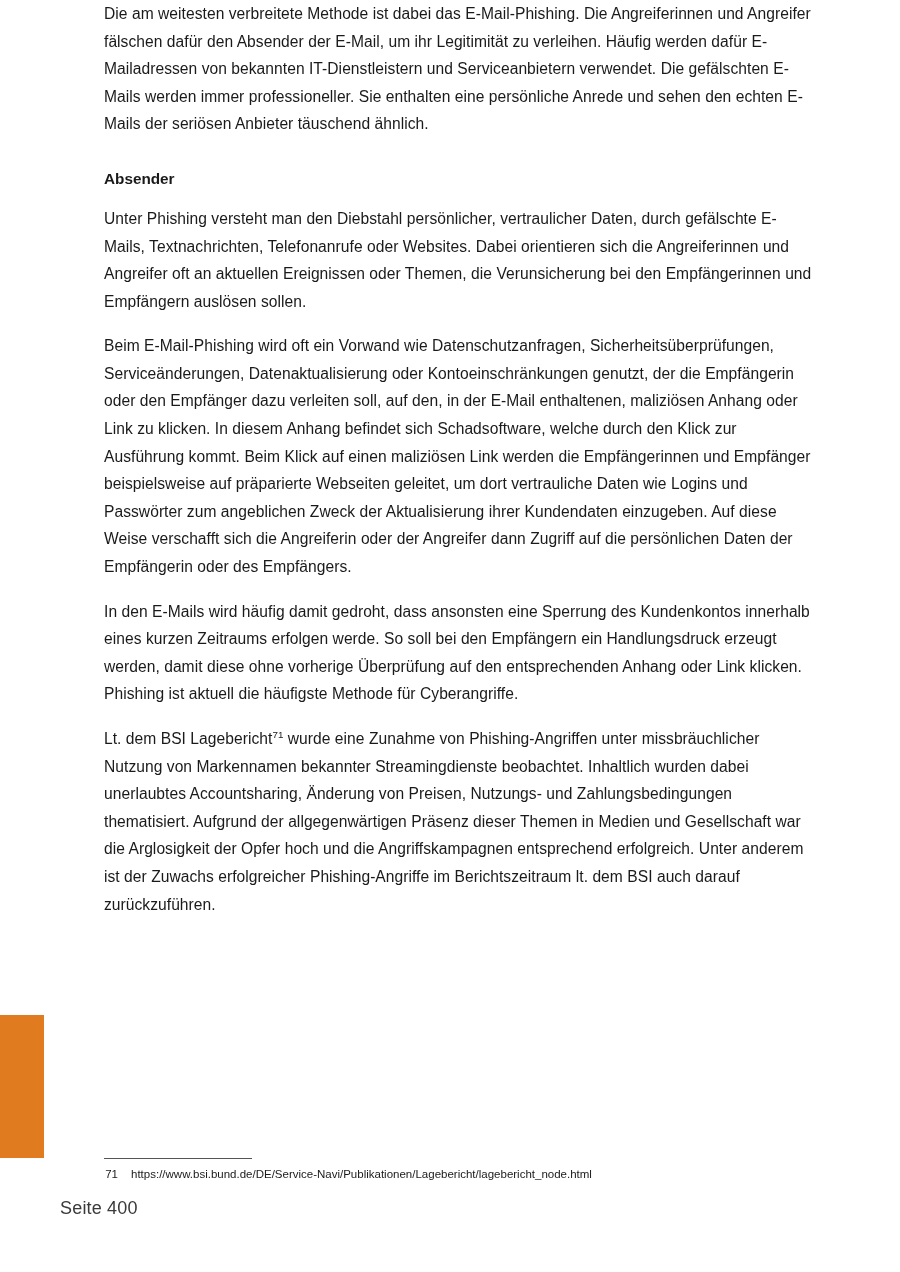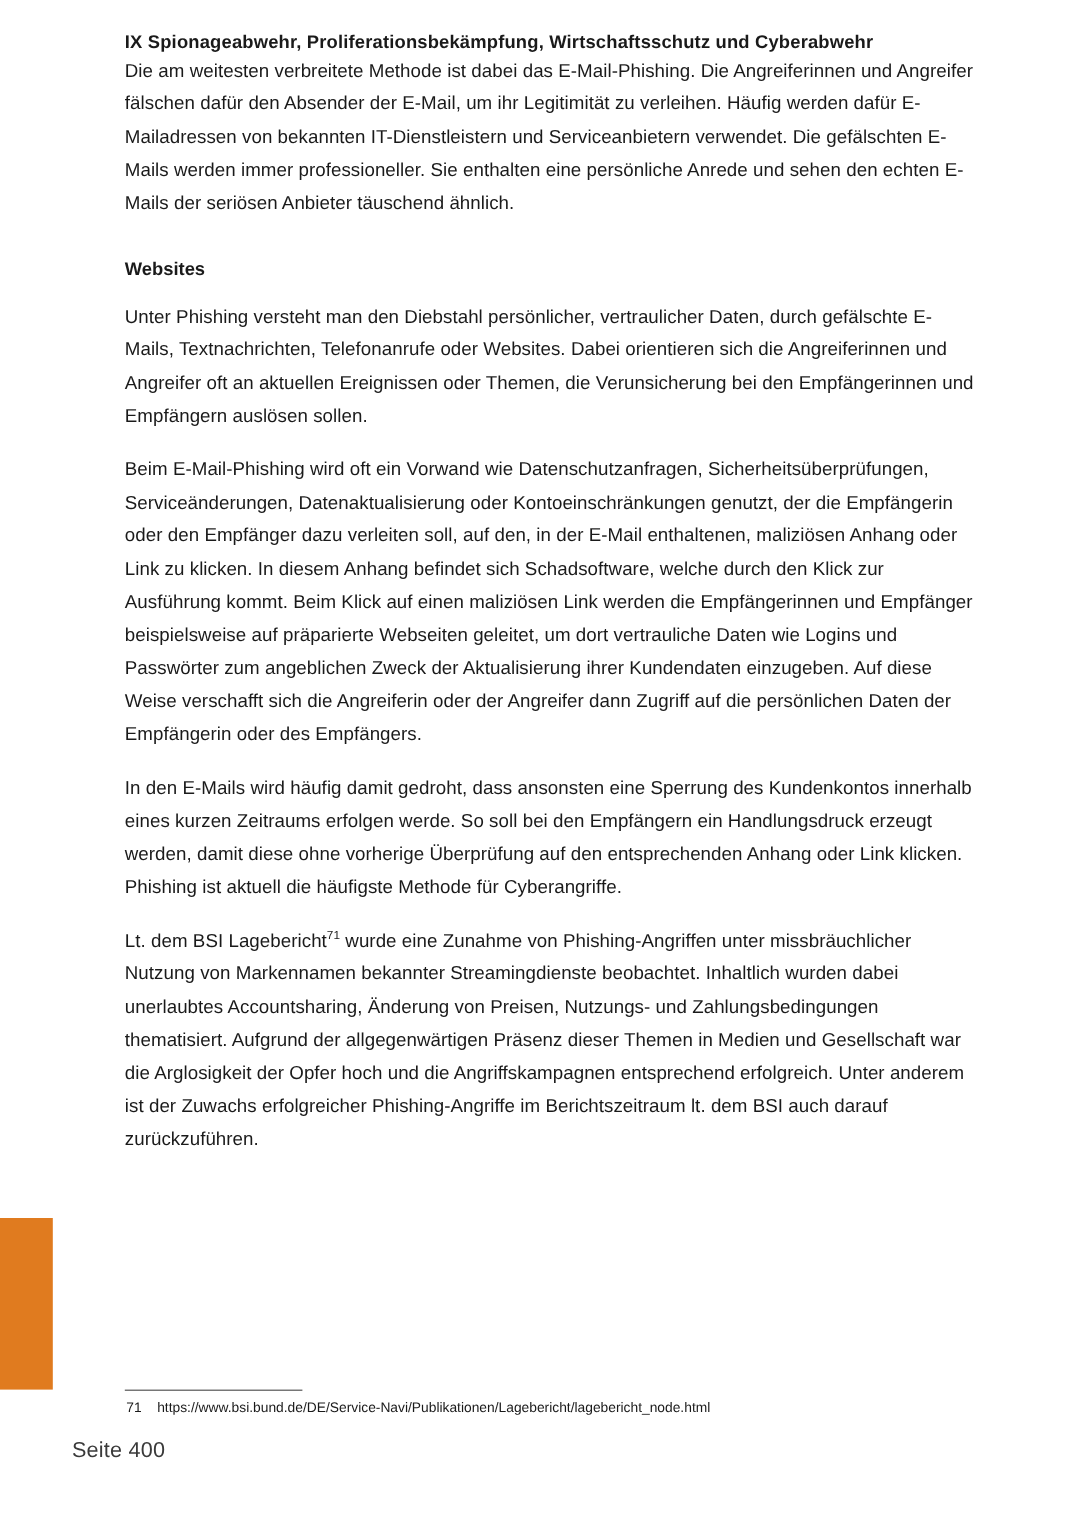--- a/index.html
+++ b/index.html
@@ -102,26 +102,25 @@
 </style>
 </head>
 <body>
 
 <div class="page">
 
   <div class="orange-tab"></div>
 
   <div class="content">
 
-    <div class="running-head">IX Spionageabwehr, Proliferationsbekämpfung, Wirtschaftsschutz und Cyberabwehr</div>
 
 
     <p class="body-text">Die am weitesten verbreitete Methode ist dabei das E-Mail-Phishing. Die Angreiferinnen und Angreifer fälschen dafür den Absender der E-Mail, um ihr Legitimität zu verleihen. Häufig werden dafür E-Mailadressen von bekannten IT-Dienstleistern und Serviceanbietern verwendet. Die gefälschten E-Mails werden immer professioneller. Sie enthalten eine persönliche Anrede und sehen den echten E-Mails der seriösen Anbieter täuschend ähnlich.</p>
 
-    <h2 class="subhead">Websites</h2>
+    <h2 class="subhead">Absender</h2>
 
     <p class="body-text">Unter Phishing versteht man den Diebstahl persönlicher, vertraulicher Daten, durch gefälschte E-Mails, Textnachrichten, Telefonanrufe oder Websites. Dabei orientieren sich die Angreiferinnen und Angreifer oft an aktuellen Ereignissen oder Themen, die Verunsicherung bei den Empfängerinnen und Empfängern auslösen sollen.</p>
 
     <p class="body-text">Beim E-Mail-Phishing wird oft ein Vorwand wie Datenschutzanfragen, Sicherheitsüberprüfungen, Serviceänderungen, Datenaktualisierung oder Kontoeinschränkungen genutzt, der die Empfängerin oder den Empfänger dazu verleiten soll, auf den, in der E-Mail enthaltenen, maliziösen Anhang oder Link zu klicken. In diesem Anhang befindet sich Schadsoftware, welche durch den Klick zur Ausführung kommt. Beim Klick auf einen maliziösen Link werden die Empfängerinnen und Empfänger beispielsweise auf präparierte Webseiten geleitet, um dort vertrauliche Daten wie Logins und Passwörter zum angeblichen Zweck der Aktualisierung ihrer Kundendaten einzugeben. Auf diese Weise verschafft sich die Angreiferin oder der Angreifer dann Zugriff auf die persönlichen Daten der Empfängerin oder des Empfängers.</p>
 
     <p class="body-text">In den E-Mails wird häufig damit gedroht, dass ansonsten eine Sperrung des Kundenkontos innerhalb eines kurzen Zeitraums erfolgen werde. So soll bei den Empfängern ein Handlungsdruck erzeugt werden, damit diese ohne vorherige Überprüfung auf den entsprechenden Anhang oder Link klicken. Phishing ist aktuell die häufigste Methode für Cyberangriffe.</p>
 
     <p class="body-text"><span>Lt. dem BSI Lagebericht</span><sup>71</sup><span> wurde eine Zunahme von Phishing-Angriffen unter missbräuchlicher Nutzung von Markennamen bekannter Streamingdienste beobachtet. Inhaltlich wurden dabei unerlaubtes Accountsharing, Änderung von Preisen, Nutzungs- und Zahlungsbedingungen thematisiert. Aufgrund der allgegenwärtigen Präsenz dieser Themen in Medien und Gesellschaft war die Arglosigkeit der Opfer hoch und die Angriffskampagnen entsprechend erfolgreich. Unter anderem ist der Zuwachs erfolgreicher Phishing-Angriffe im Berichtszeitraum lt. dem BSI auch darauf zurückzuführen.</span></p>
 
   </div>

